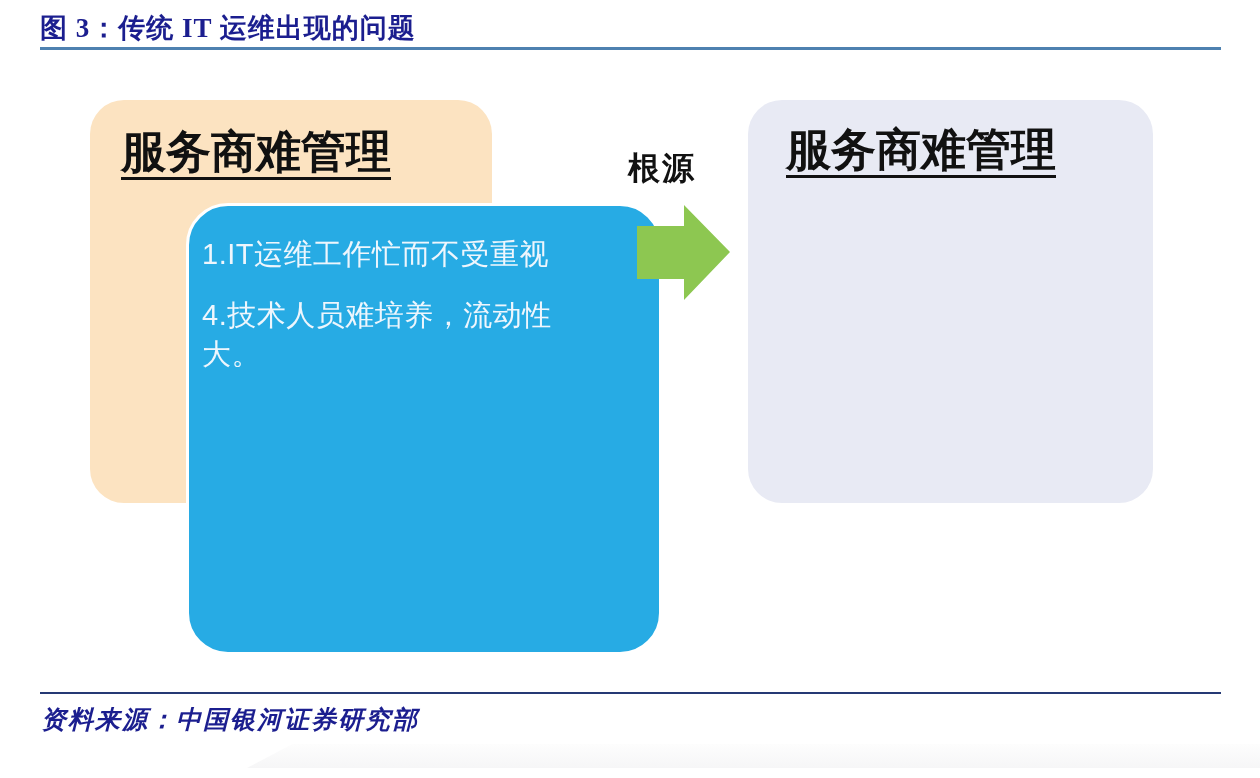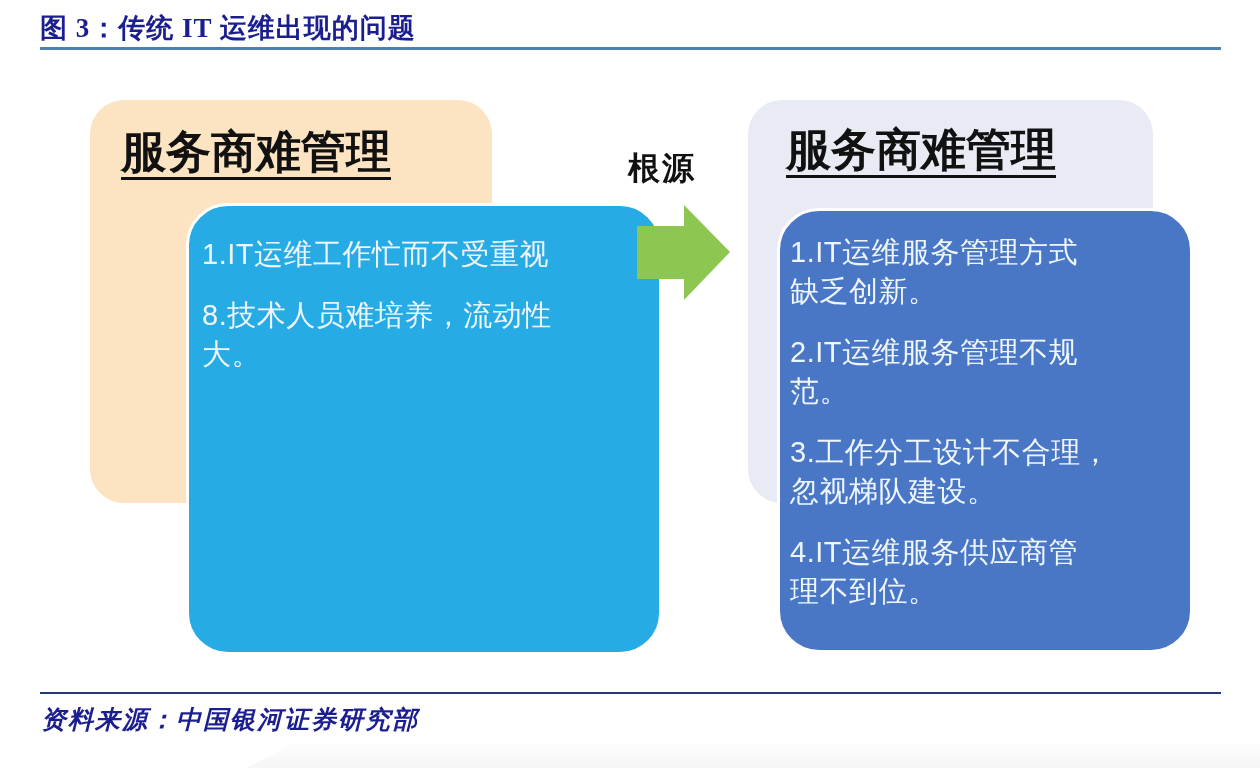--- a/index.html
+++ b/index.html
@@ -161,40 +161,30 @@
 
   <div class="fig-title">图 3：传统 IT 运维出现的问题</div>
 
   <div class="rule-top"></div>
 
   <div class="back-box cream">
     <span class="panel-heading">服务商难管理</span>
   </div>
   <div class="front-box cyan">
       <p>1.IT运维工作忙而不受重视</p>
-      <p>8.技术人员难培养，流动性
+      <p>4.技术人员难培养，流动性
 大。</p>
     </div>
 
   <div class="connector-label">根源</div>
   <div class="arrow-right"></div>
 
   <div class="back-box lavender">
     <span class="panel-heading">服务商难管理</span>
   </div>
-  <div class="front-box blue">
-      <p>1.IT运维服务管理方式
-缺乏创新。</p>
-      <p>2.IT运维服务管理不规
-范。</p>
-      <p>3.工作分工设计不合理，
-忽视梯队建设。</p>
-      <p>4.IT运维服务供应商管
-理不到位。</p>
-    </div>
 
   <div class="rule-bottom"></div>
 
   <div class="fig-source">资料来源：中国银河证券研究部</div>
 
   <div class="bottom-strip"></div>
 
 </div>
 
 </body></html>

